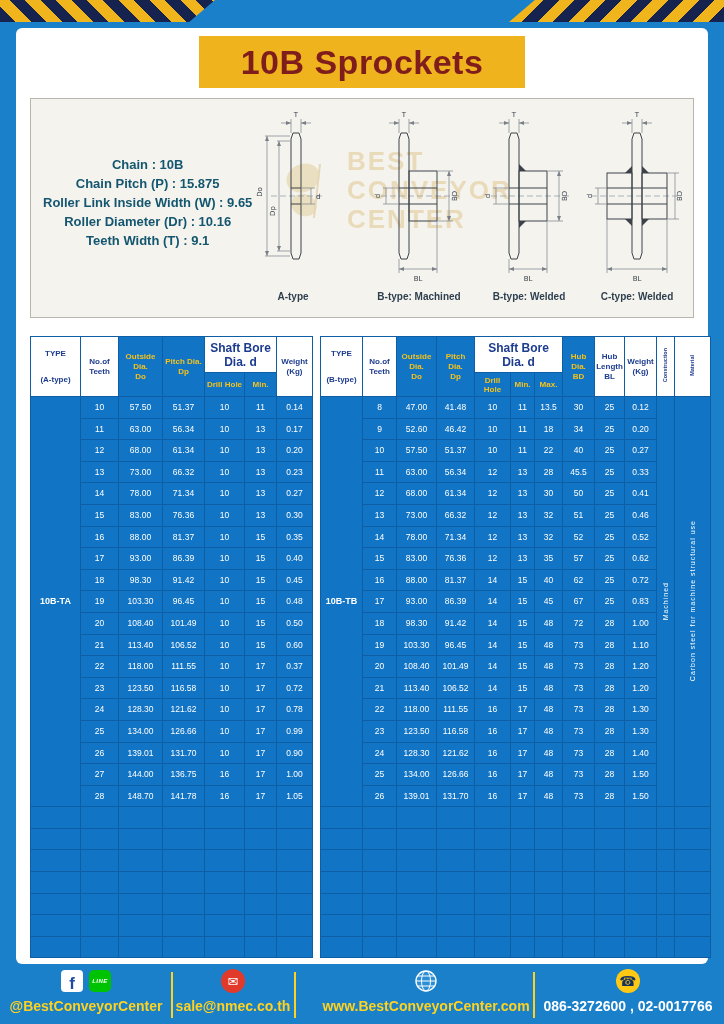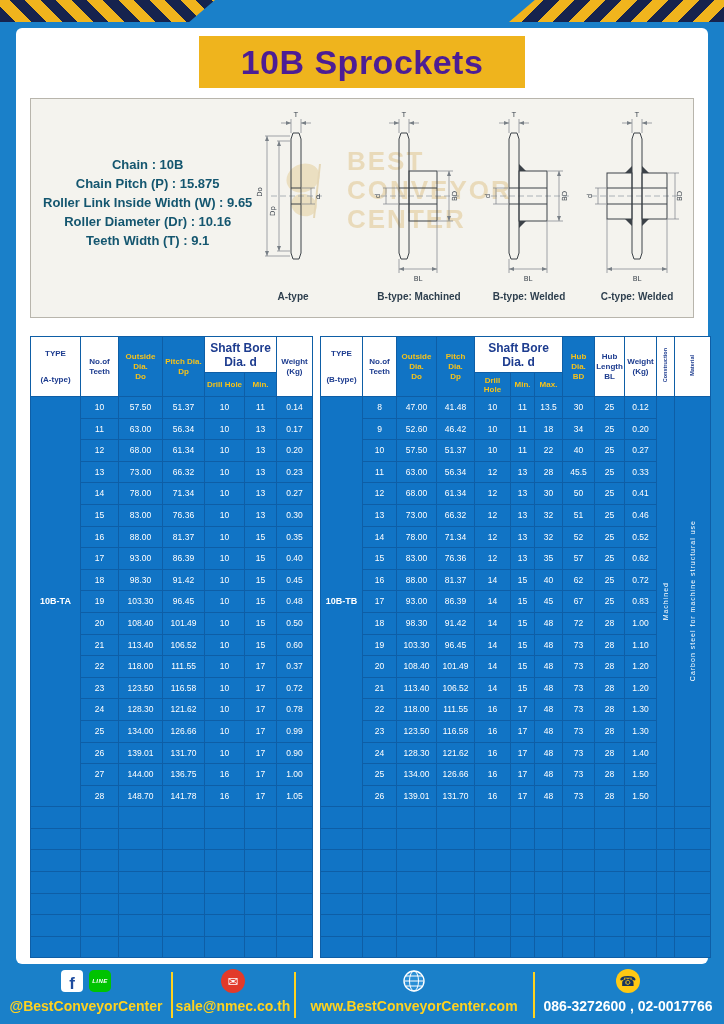--- a/index.html
+++ b/index.html
@@ -8,21 +8,21 @@
 
   
   .hz { position:absolute; top:0; height:22px; }
   .hz-left  { left:0;  width:215px; background:repeating-linear-gradient(45deg,#16234e 0 11px,#f0b41d 11px 22px); clip-path:polygon(0 0,100% 0,88% 100%,0 100%); }
   .hz-right { right:0; width:215px; background:repeating-linear-gradient(-45deg,#16234e 0 11px,#f0b41d 11px 22px); clip-path:polygon(12% 0,100% 0,100% 100%,0 100%); }
 
   .card { position:absolute; left:16px; top:28px; width:692px; height:936px; background:#fff; border-radius:6px; }
 
   .banner { position:absolute; left:199px; top:36px; width:326px; height:52px; background:#efb41d;
             display:flex; align-items:center; justify-content:center;
-            font-size:34px; font-weight:bold; color:#4c1d95; letter-spacing:0.5px; }
+            font-size:34px; font-weight:bold; color:#7f1d1d; letter-spacing:0.5px; }
 
   
   .specbox { position:absolute; left:30px; top:98px; width:664px; height:220px; background:#f4f3ee; border:1px solid #b8b5ac; }
   .specs { position:absolute; left:12px; top:56px; z-index:3; }
   .specs p { font-size:13px; font-weight:bold; color:#14566f; line-height:19px; white-space:nowrap;text-align:center; }
 
   .watermark { position:absolute; left:252px; top:48px; display:flex; align-items:center; gap:10px; opacity:0.5; z-index:0; }
   .wm-text div { font-size:26px; font-weight:bold; letter-spacing:2px; color:#dfc388; line-height:1.12; }
   .wm-fly ellipse { fill:#e3cc96; }
   .wm-fly line { stroke:#d8bd82; stroke-width:2; }
@@ -913,21 +913,21 @@
     <div class="fsep" style="left:171px"></div>
     <div class="fsec" style="left:173px;width:120px">
       <div class="ficons">
         <span class="mail-icon">
             <span>✉</span>
           </span>
       </div>
       <div class="ftext">sale@nmec.co.th</div>
     </div>
     <div class="fsep" style="left:294px"></div>
-    <div class="fsec" style="left:296px;width:236px">
+    <div class="fsec" style="left:308px;width:236px">
       <div class="ficons">
         <svg width="24" height="24" viewBox="0 0 24 24">
           <circle cx="12" cy="12" r="10" fill="#2a8fd6" stroke="#ffffff" stroke-width="1.4"></circle>
           <ellipse cx="12" cy="12" rx="4.5" ry="10" fill="none" stroke="#ffffff" stroke-width="1"></ellipse>
           <line x1="2.5" y1="12" x2="21.5" y2="12" stroke="#ffffff" stroke-width="1"></line>
           <line x1="4" y1="7" x2="20" y2="7" stroke="#ffffff" stroke-width="1"></line>
           <line x1="4" y1="17" x2="20" y2="17" stroke="#ffffff" stroke-width="1"></line>
         </svg>
       </div>
       <div class="ftext">www.BestConveyorCenter.com</div>

